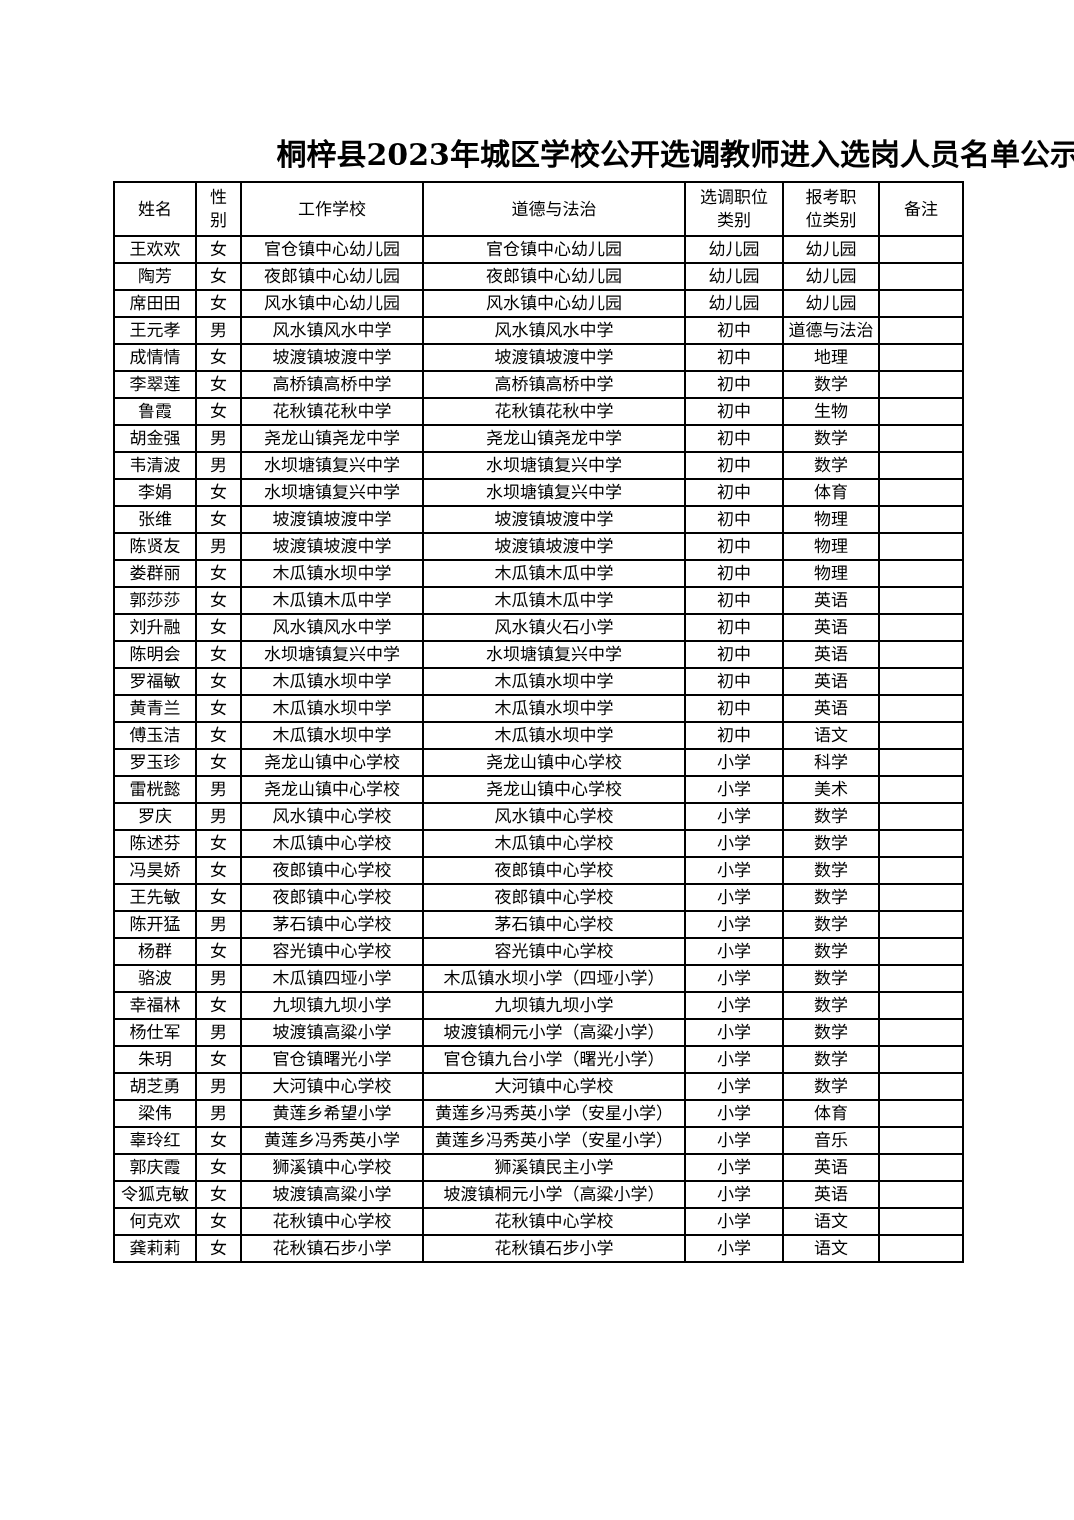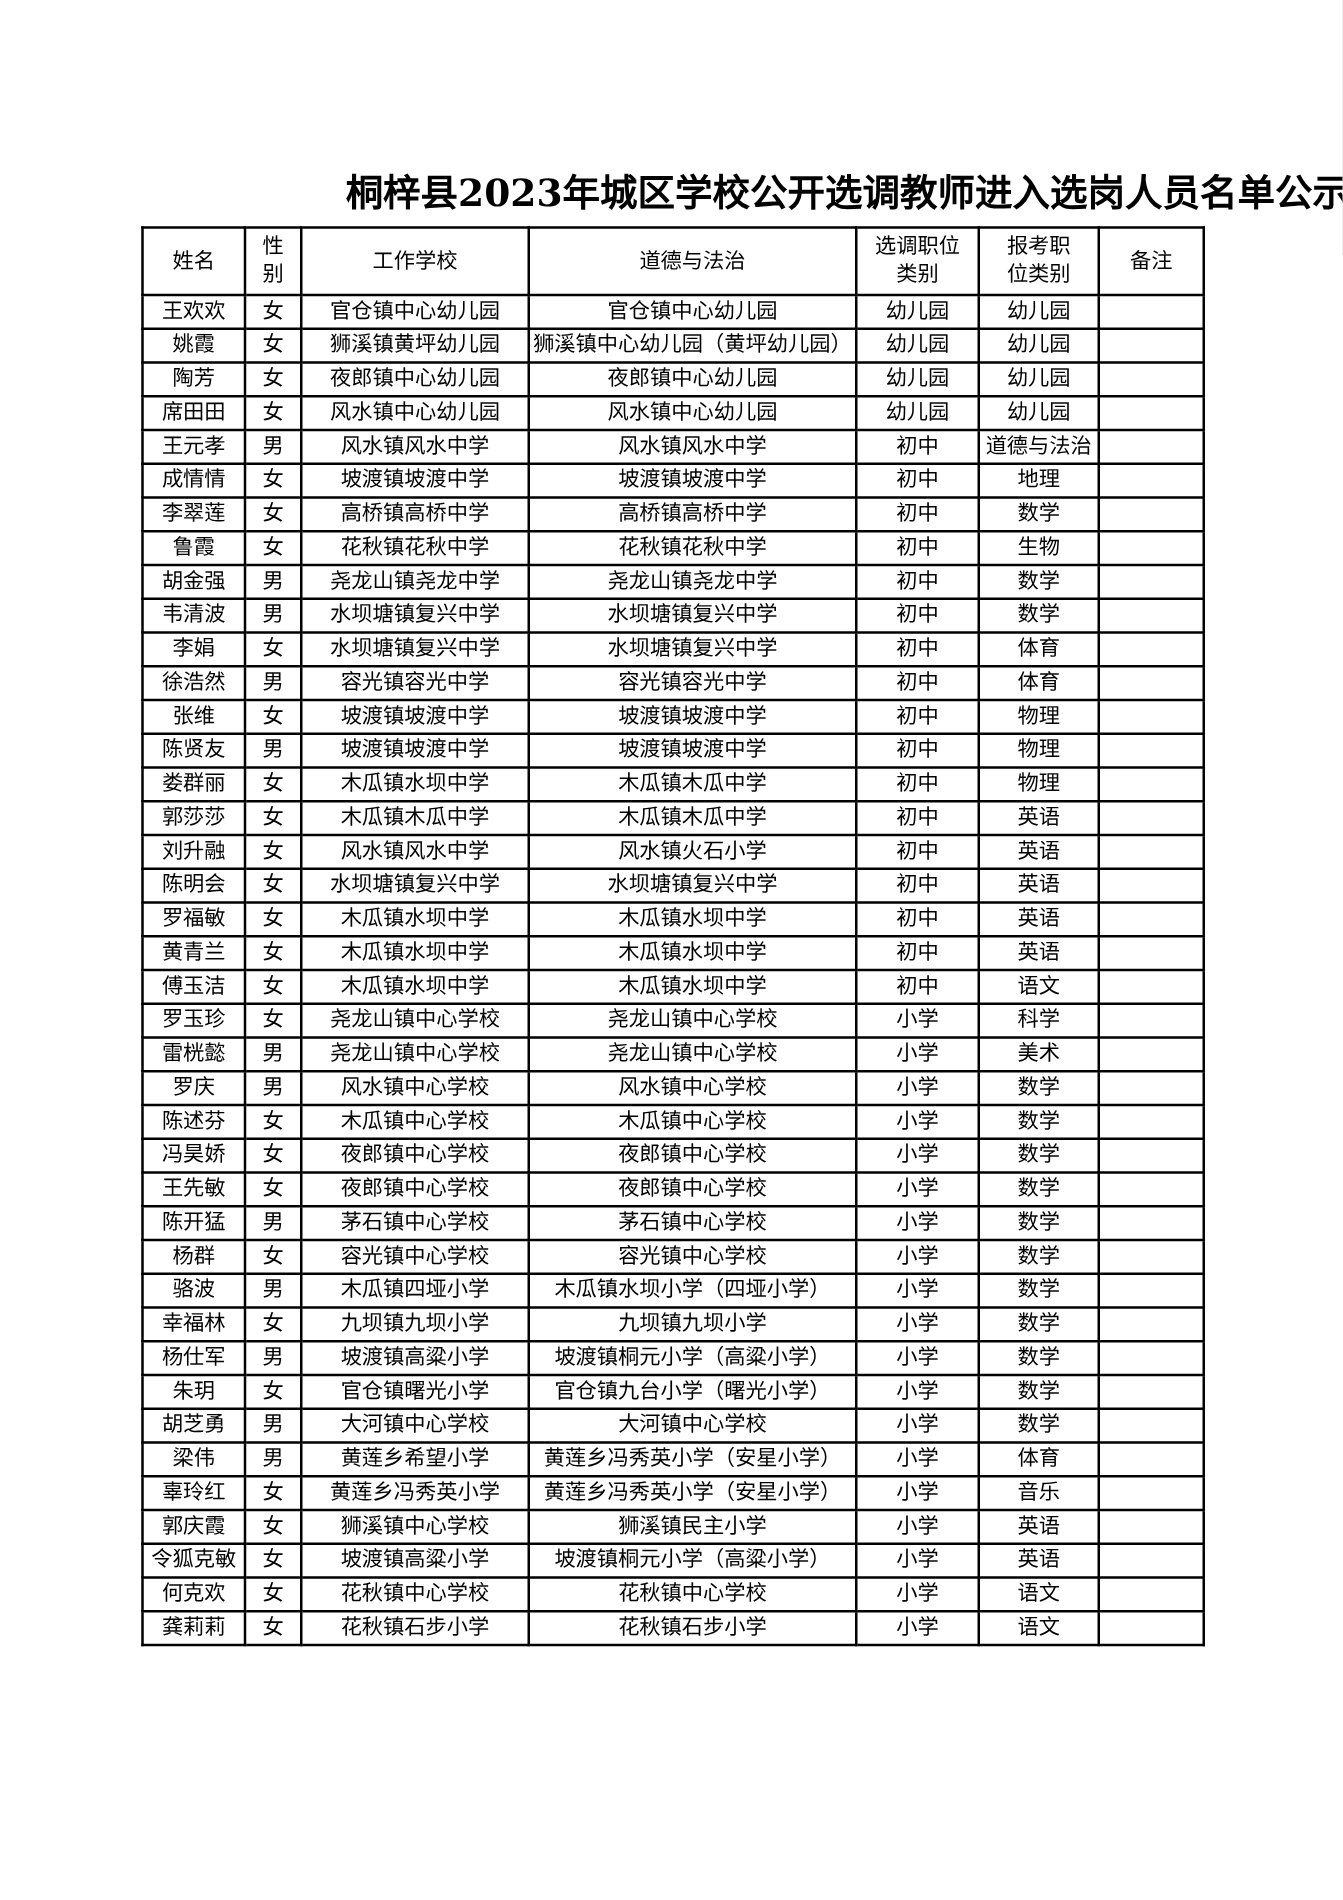--- a/index.html
+++ b/index.html
@@ -99,29 +99,20 @@
         <tr>
           <td>王欢欢</td>
           <td>女</td>
           <td>官仓镇中心幼儿园</td>
           <td>官仓镇中心幼儿园</td>
           <td>幼儿园</td>
           <td>幼儿园</td>
           <td></td>
         </tr>
         <tr>
-          <td>姚霞</td>
-          <td>女</td>
-          <td>狮溪镇黄坪幼儿园</td>
-          <td>狮溪镇中心幼儿园（黄坪幼儿园）</td>
-          <td>幼儿园</td>
-          <td>幼儿园</td>
-          <td></td>
-        </tr>
-        <tr>
           <td>陶芳</td>
           <td>女</td>
           <td>夜郎镇中心幼儿园</td>
           <td>夜郎镇中心幼儿园</td>
           <td>幼儿园</td>
           <td>幼儿园</td>
           <td></td>
         </tr>
         <tr>
           <td>席田田</td>
@@ -184,29 +175,20 @@
           <td>水坝塘镇复兴中学</td>
           <td>初中</td>
           <td>数学</td>
           <td></td>
         </tr>
         <tr>
           <td>李娟</td>
           <td>女</td>
           <td>水坝塘镇复兴中学</td>
           <td>水坝塘镇复兴中学</td>
-          <td>初中</td>
-          <td>体育</td>
-          <td></td>
-        </tr>
-        <tr>
-          <td>徐浩然</td>
-          <td>男</td>
-          <td>容光镇容光中学</td>
-          <td>容光镇容光中学</td>
           <td>初中</td>
           <td>体育</td>
           <td></td>
         </tr>
         <tr>
           <td>张维</td>
           <td>女</td>
           <td>坡渡镇坡渡中学</td>
           <td>坡渡镇坡渡中学</td>
           <td>初中</td>

